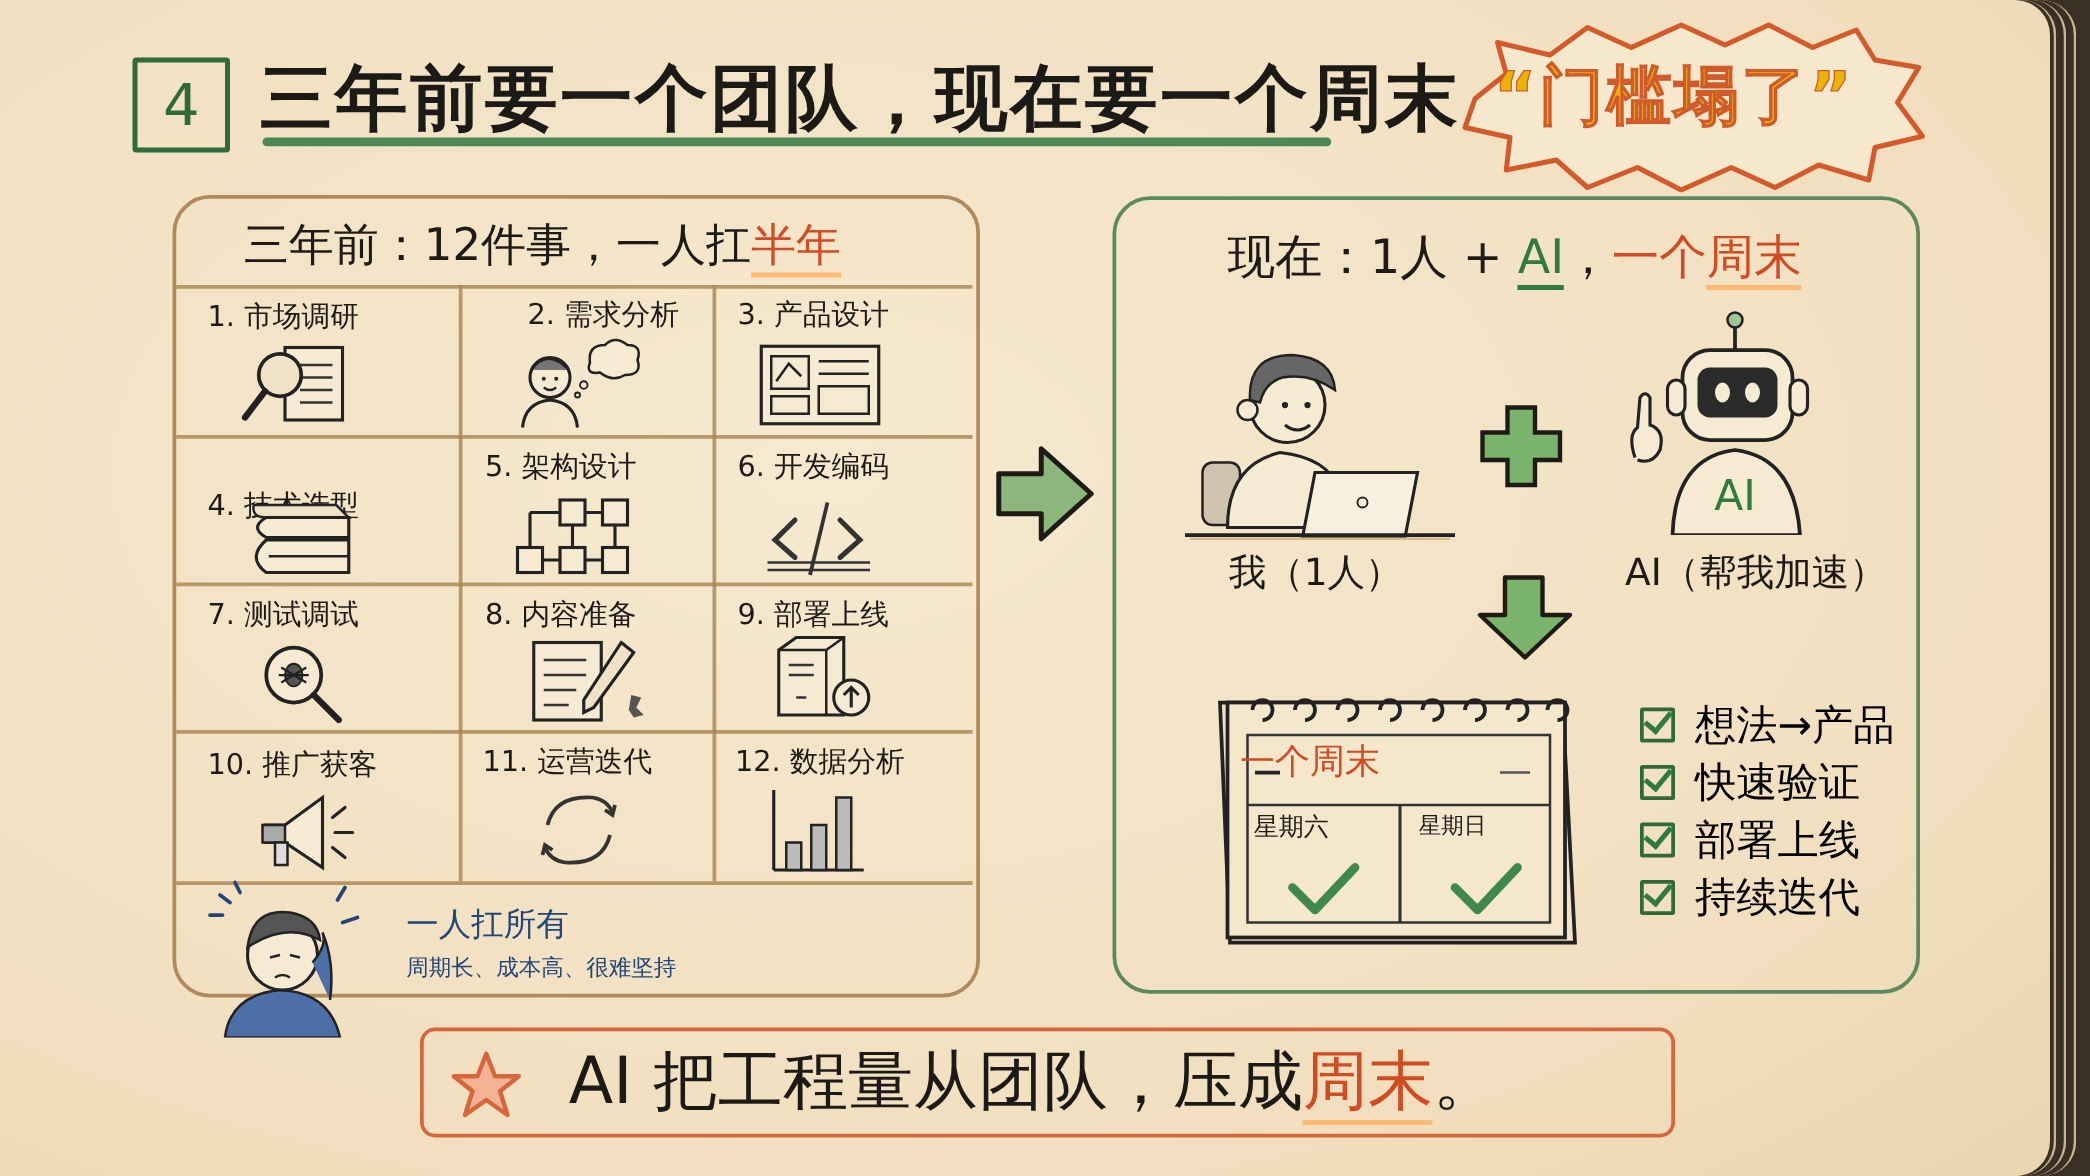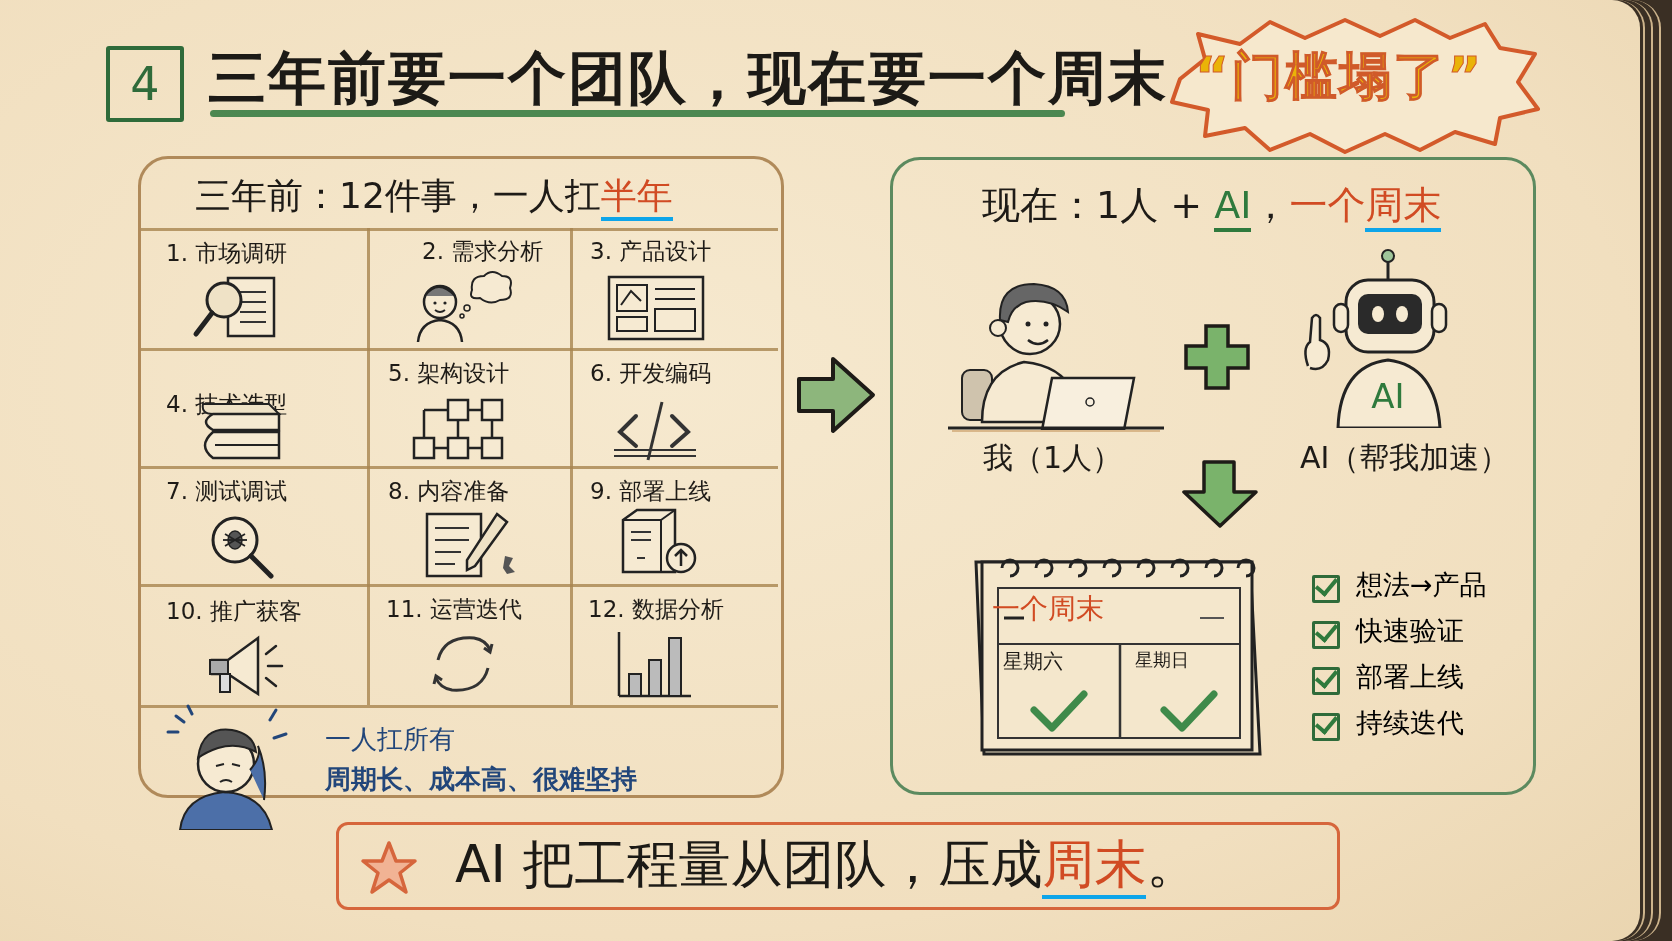--- a/index.html
+++ b/index.html
@@ -25,36 +25,36 @@
   .title { left:208px; top:40px; font-size:58px; letter-spacing:2px; font-weight:bold; color:#1c1a16; white-space:nowrap; }
   .title-underline { left:210px; top:110px; width:855px; height:7px; background:#3a7d44; border-radius:4px; opacity:.9; }
   .burst { left:1150px; top:14px; width:390px; height:140px; }
   .burst-text { left:1195px; top:42px; font-size:52px; color:#eab308; font-weight:bold; white-space:nowrap; -webkit-text-stroke:1px #d05a2a; letter-spacing:2px;}
   
   .left-panel { left:138px; top:156px; width:640px; height:636px; border:3px solid #b08a5a; border-radius:30px; }
   .left-title { left:195px; top:172px; font-size:36px; white-space:nowrap; }
   .red { color:#d14b23; }
   .green { color:#2f7a3d; }
   .blue { color:#22467a; }
-  .uline-red { border-bottom:4px solid #0ea5e9; padding-bottom:1px;margin-top:48px; }
+  .uline-red { border-bottom:4px solid #fdba74; padding-bottom:1px;margin-top:48px; }
   .uline-green { border-bottom:4px solid #2f7a3d; padding-bottom:1px; }
   .grid-h { position:absolute; height:3px; background:#a8844f; left:141px; width:637px; opacity:.8; }
   .grid-v { position:absolute; width:3px; background:#a8844f; opacity:.8; }
   .cell-label { position:absolute; font-size:23px; white-space:nowrap; color:#1e1b17; }
   .cell-icon { position:absolute; }
   .blue-text1 { left:325px; top:722px; font-size:26px; }
-  .blue-text2 { left:325px; top:762px; font-size:26px;font-weight:bold; }
+  .blue-text2 { left:325px; top:762px; font-size:18px; }
   .arrow-right { left:795px; top:355px; }
   
   .right-panel { left:890px; top:157px; width:640px; height:632px; border:3px solid #5c8a5f; border-radius:30px; }
   .right-title { left:982px; top:180px; font-size:38px; white-space:nowrap; }
   .label-me { left:983px; top:438px; font-size:30px; white-space:nowrap; }
   .label-ai { left:1300px; top:438px; font-size:30px; white-space:nowrap; }
   .checklist { left:1312px; top:557px; }
-  .check-item { display:flex; align-items:flex-end; height:46px; font-size:27px; }
+  .check-item { display:flex; align-items:center; height:46px; font-size:33px; }
   .check-box { width:22px; height:22px; border:3px solid #2f6b3a; margin-right:16px; position:relative; border-radius:2px;}
   .check-box::after { content:""; position:absolute; left:5px; top:-4px; width:9px; height:17px; border-right:4px solid #2f7a3d; border-bottom:4px solid #2f7a3d; transform:rotate(40deg); }
   
   .cal { left:968px; top:540px; width:300px; height:230px; }
   .cal-title { left:992px; top:590px; font-size:28px; white-space:nowrap; }
   .cal-sat { left:1003px; top:648px; font-size:20px; white-space:nowrap; }
   .cal-sun { left:1135px; top:648px; font-size:18px; white-space:nowrap; }
   
   .banner { left:336px; top:822px; width:998px; height:82px; border:3px solid #d6663c; border-radius:12px; }
   .banner-text { left:455px; top:830px; font-size:52px; white-space:nowrap; color:#1c1a16; }

